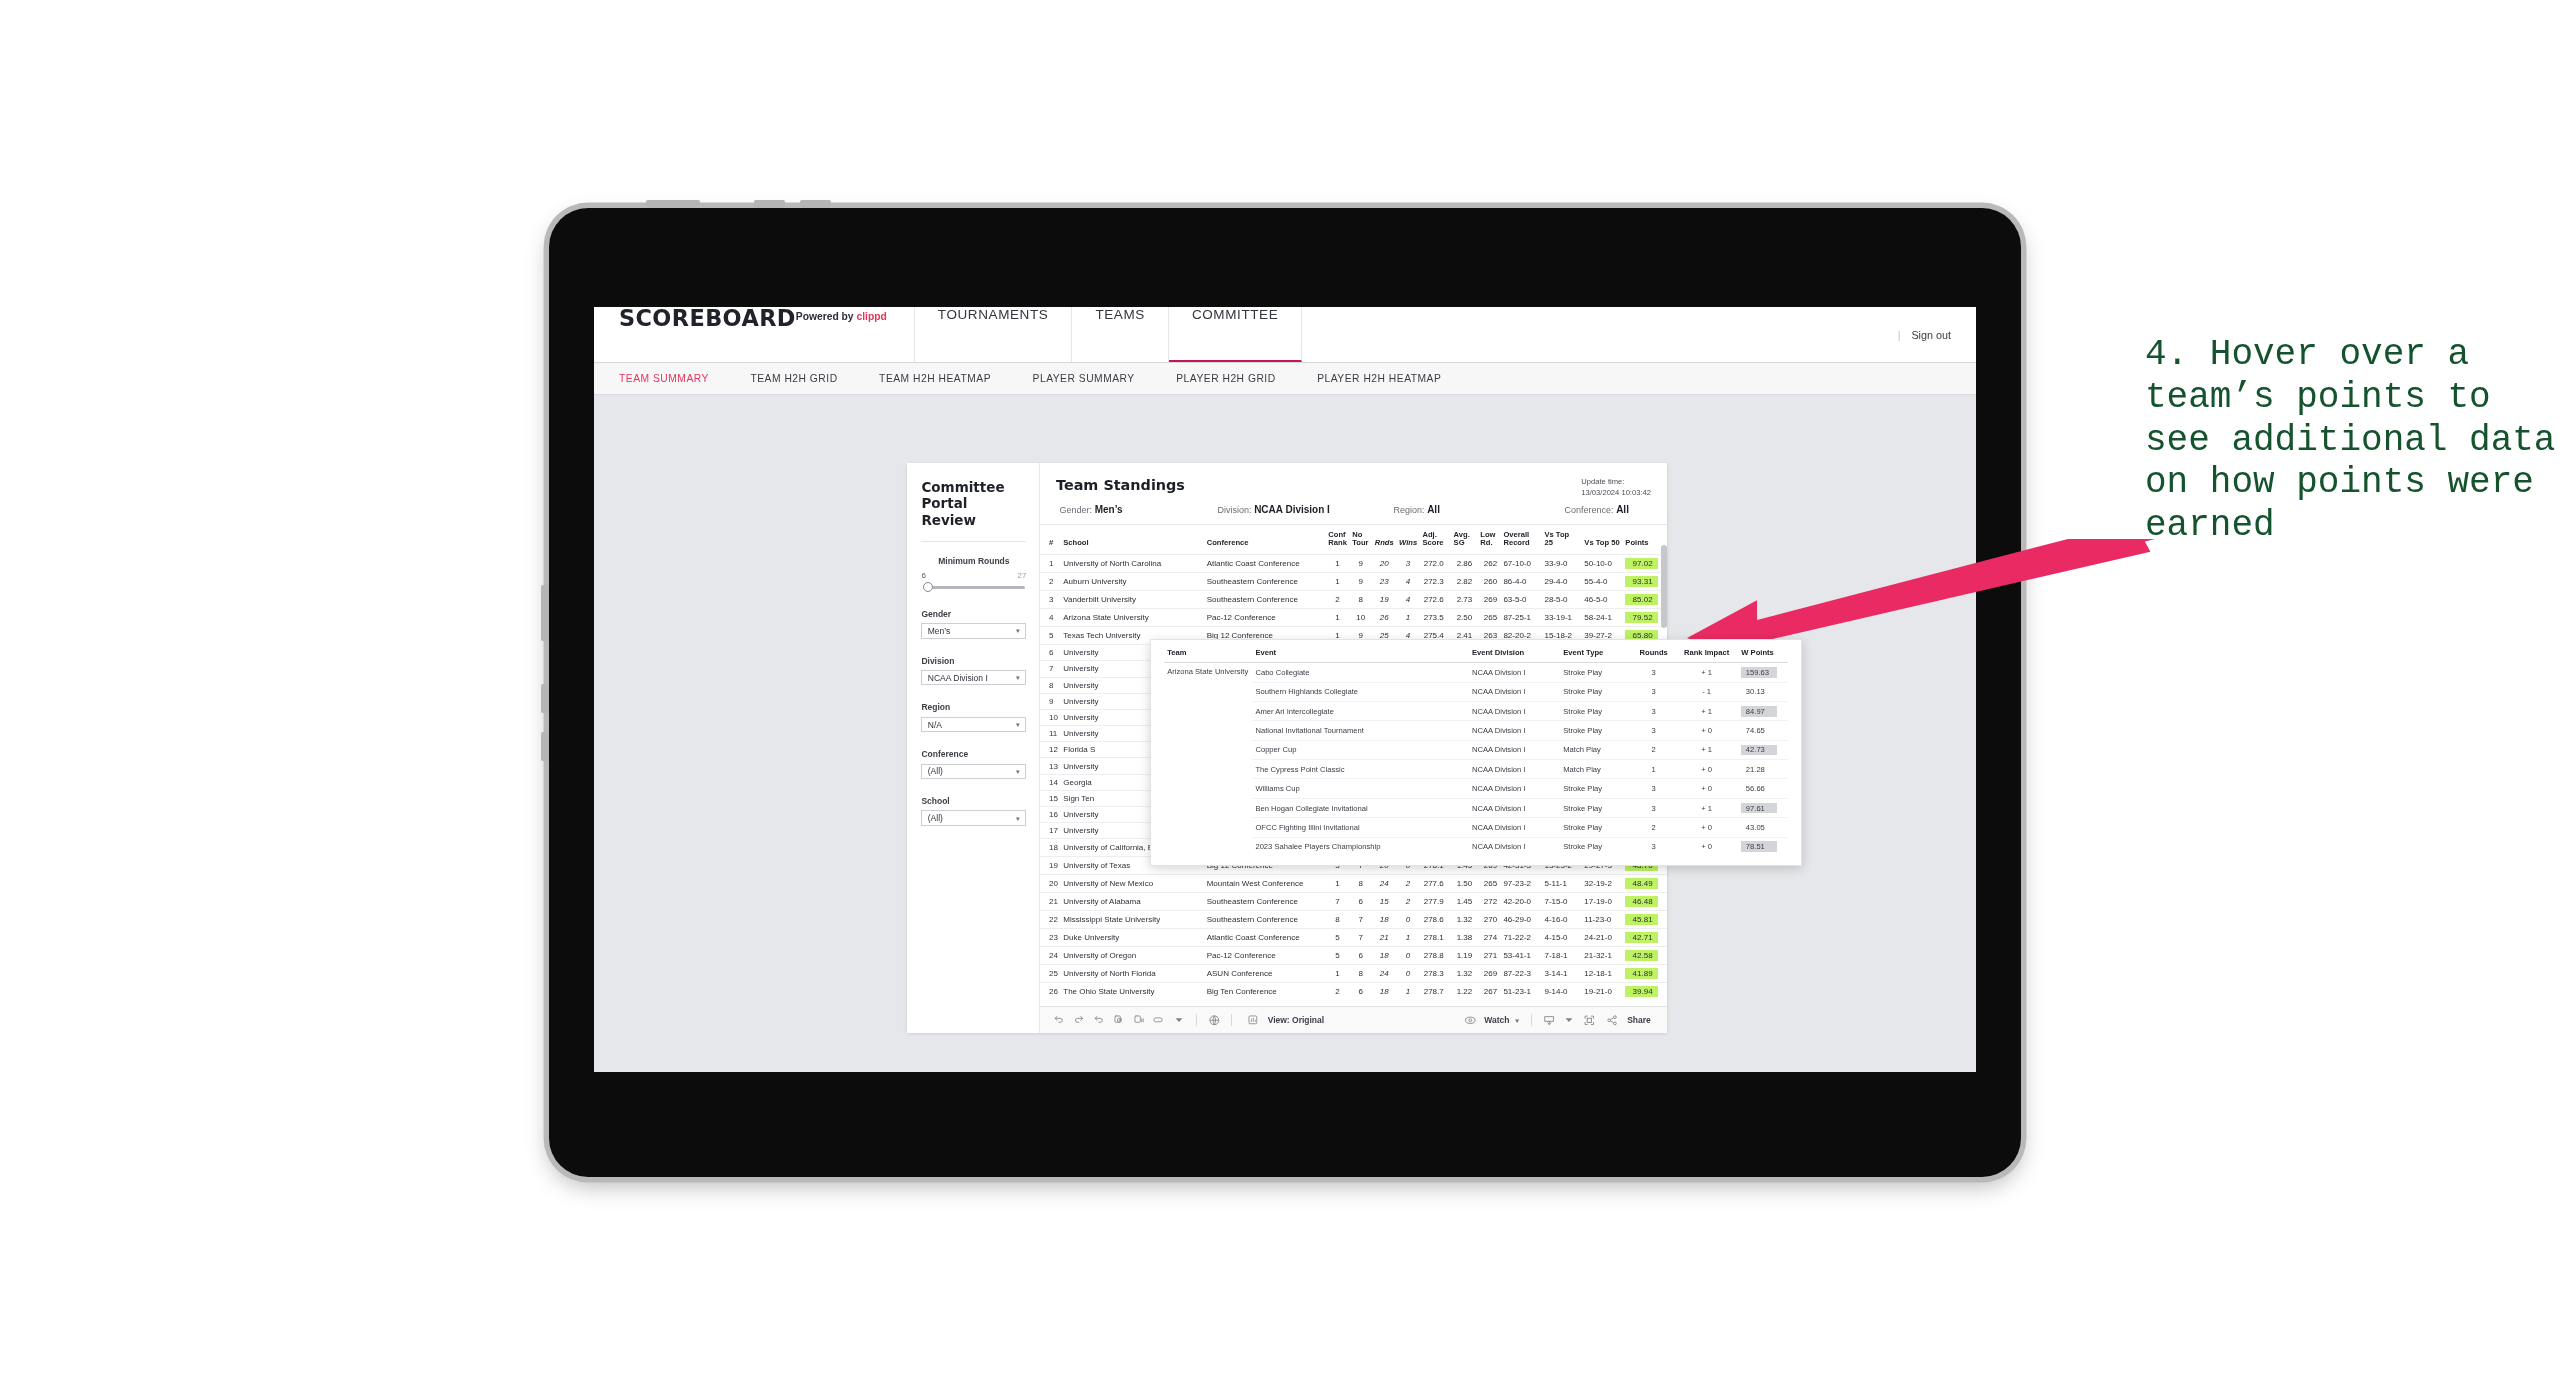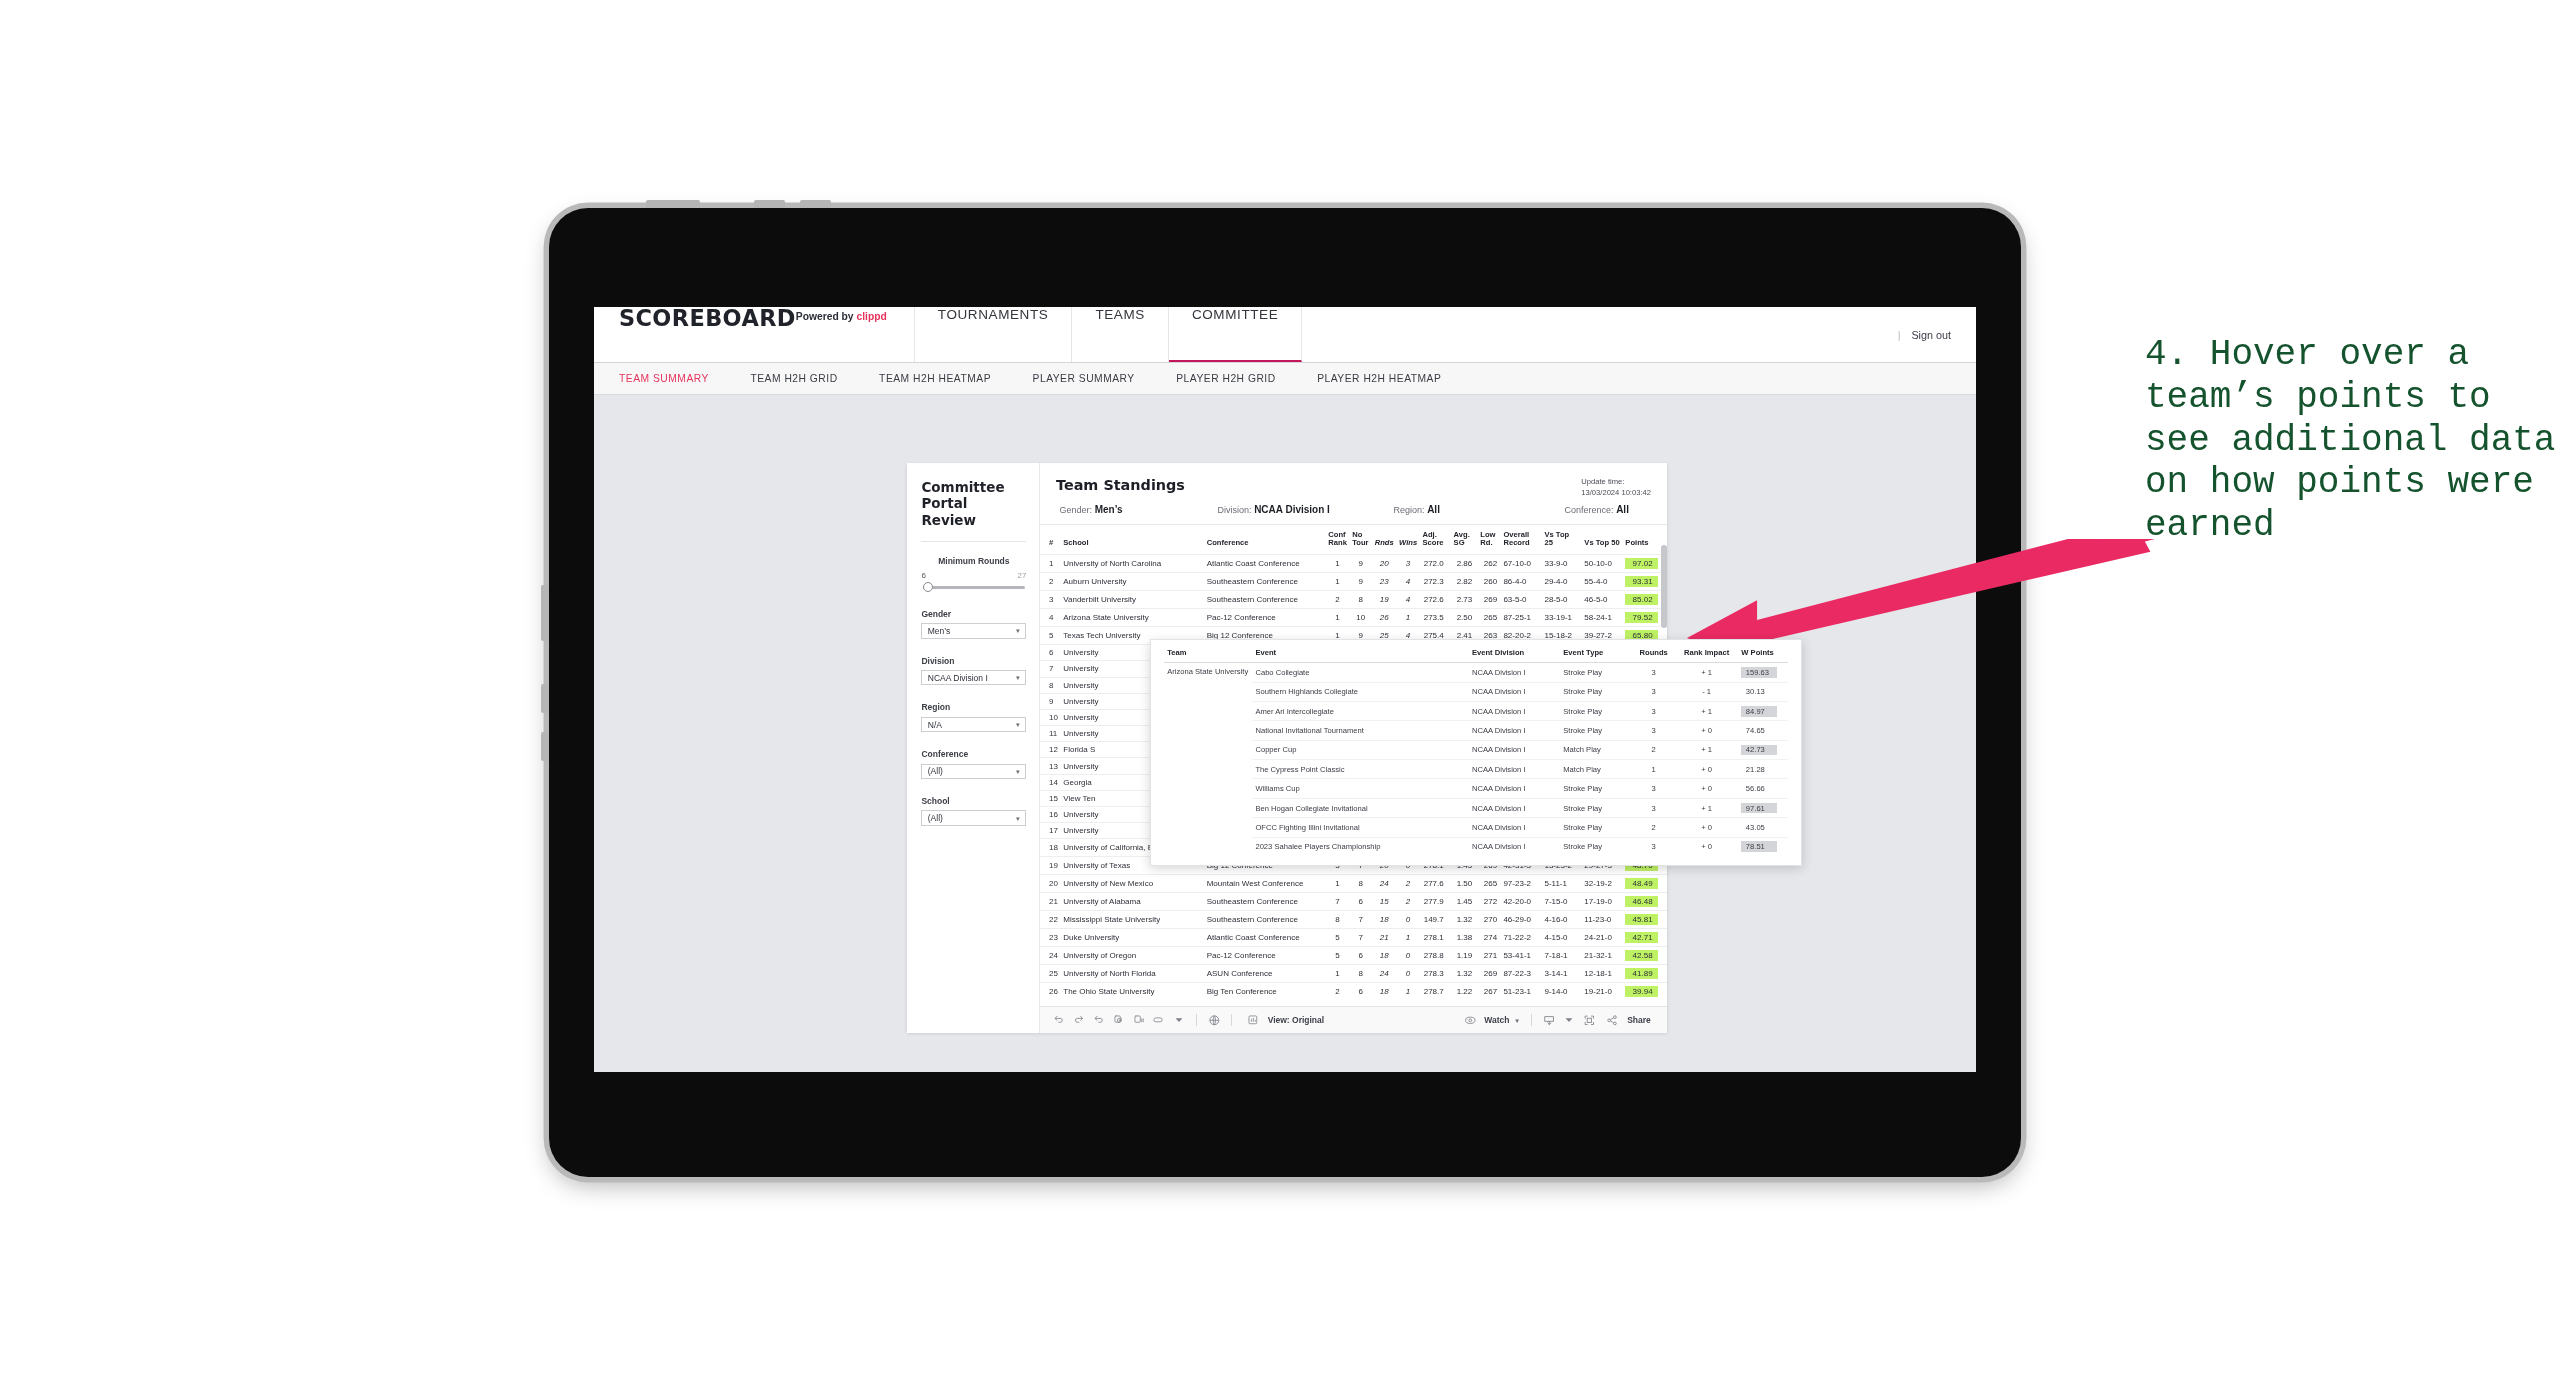--- a/index.html
+++ b/index.html
@@ -636,21 +636,21 @@
                     <td class="c-score"></td>
                     <td class="c-sg"></td>
                     <td class="c-low"></td>
                     <td class="c-rec"></td>
                     <td class="c-t25"></td>
                     <td class="c-t50"></td>
                     <td class="c-pts"></td>
                   </tr>
                   <tr>
                     <td class="c-rank">15</td>
-                    <td class="c-school">View Ten</td>
+                    <td class="c-school">Sign Ten</td>
                     <td class="c-conf"></td>
                     <td class="c-num"></td>
                     <td class="c-num"></td>
                     <td class="c-nar"></td>
                     <td class="c-nar"></td>
                     <td class="c-score"></td>
                     <td class="c-sg"></td>
                     <td class="c-low"></td>
                     <td class="c-rec"></td>
                     <td class="c-t25"></td>
@@ -754,21 +754,21 @@
                     <td class="c-pts"><span class="ptsbox">46.48</span></td>
                   </tr>
                   <tr>
                     <td class="c-rank">22</td>
                     <td class="c-school">Mississippi State University</td>
                     <td class="c-conf">Southeastern Conference</td>
                     <td class="c-num">8</td>
                     <td class="c-num">7</td>
                     <td class="c-nar">18</td>
                     <td class="c-nar">0</td>
-                    <td class="c-score">149.7</td>
+                    <td class="c-score">278.6</td>
                     <td class="c-sg">1.32</td>
                     <td class="c-low">270</td>
                     <td class="c-rec">46-29-0</td>
                     <td class="c-t25">4-16-0</td>
                     <td class="c-t50">11-23-0</td>
                     <td class="c-pts"><span class="ptsbox">45.81</span></td>
                   </tr>
                   <tr>
                     <td class="c-rank">23</td>
                     <td class="c-school">Duke University</td>

